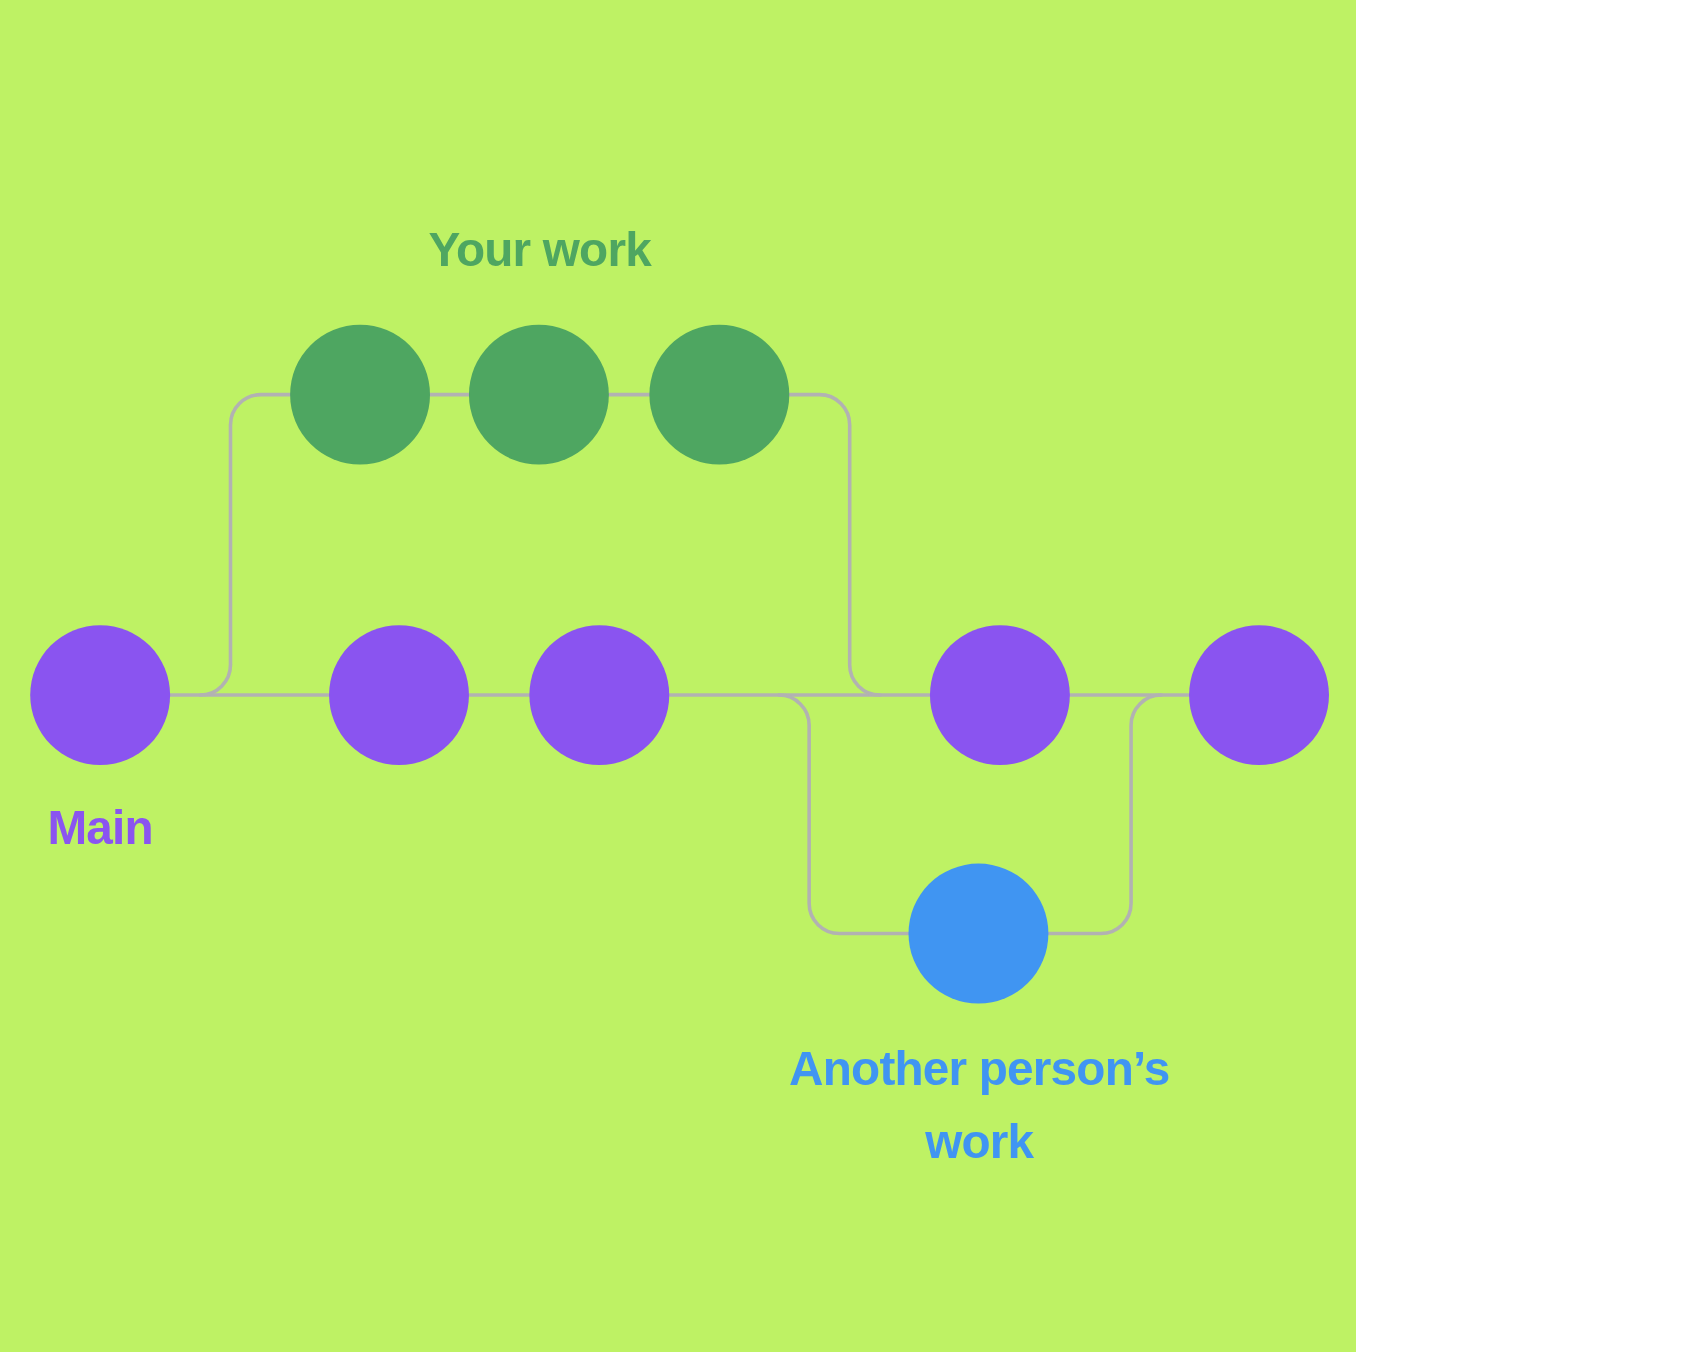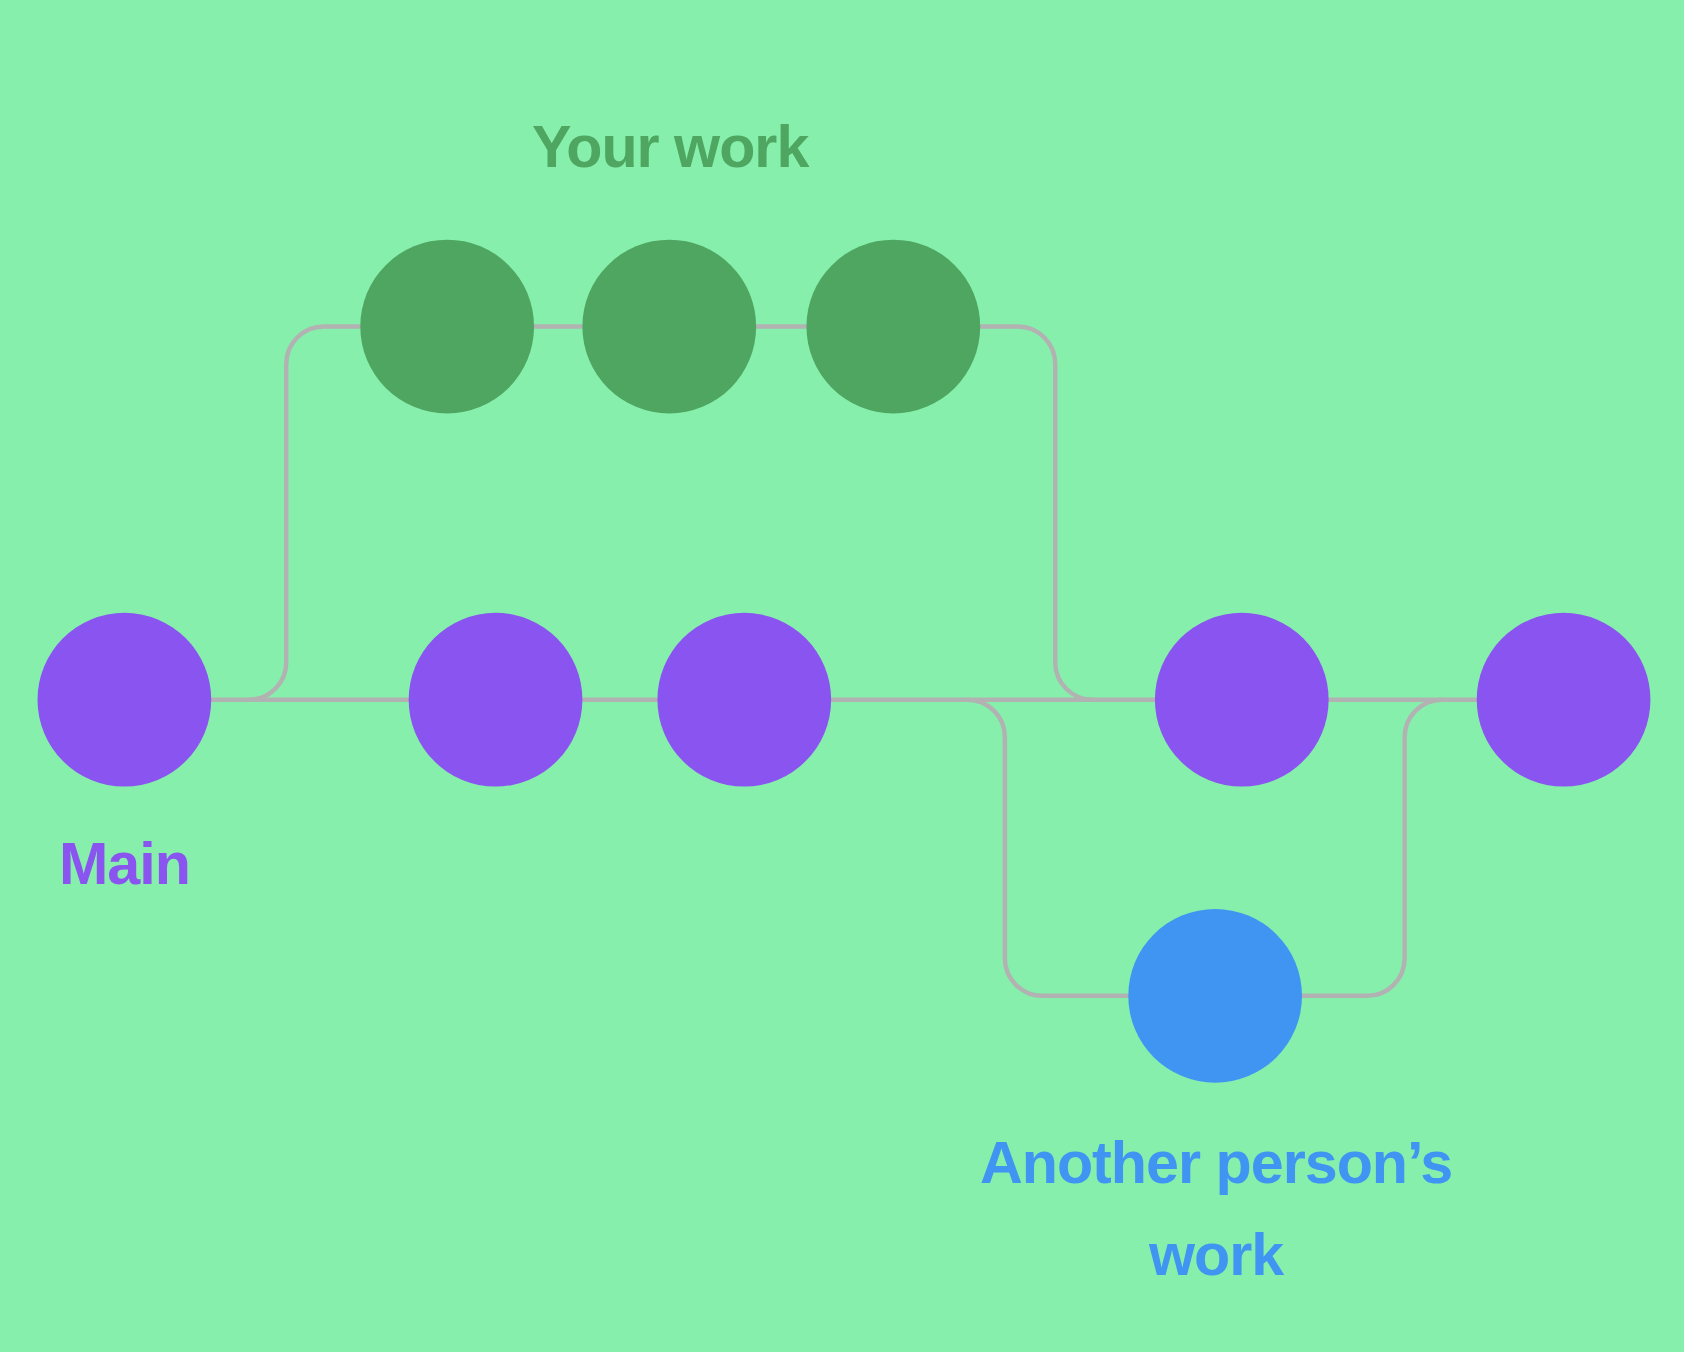--- a/index.html
+++ b/index.html
@@ -2,23 +2,23 @@
 <html><head>
 <meta charset="utf-8">
 <style>
   html, body {
     margin: 0;
     padding: 0;
     background: #ffffff;
   }
   .canvas {
     position: relative;
-    width: 1684px;
+    width: 1356px;
     height: 1352px;
-    background: #86efac;
+    background: #bef264;
     overflow: hidden;
     font-family: "Liberation Sans", sans-serif;
   }
   svg.diagram {
     display: block;
     width: 100%;
     height: 100%;
   }
   text.branch-label {
     font-family: "Liberation Sans", sans-serif;

